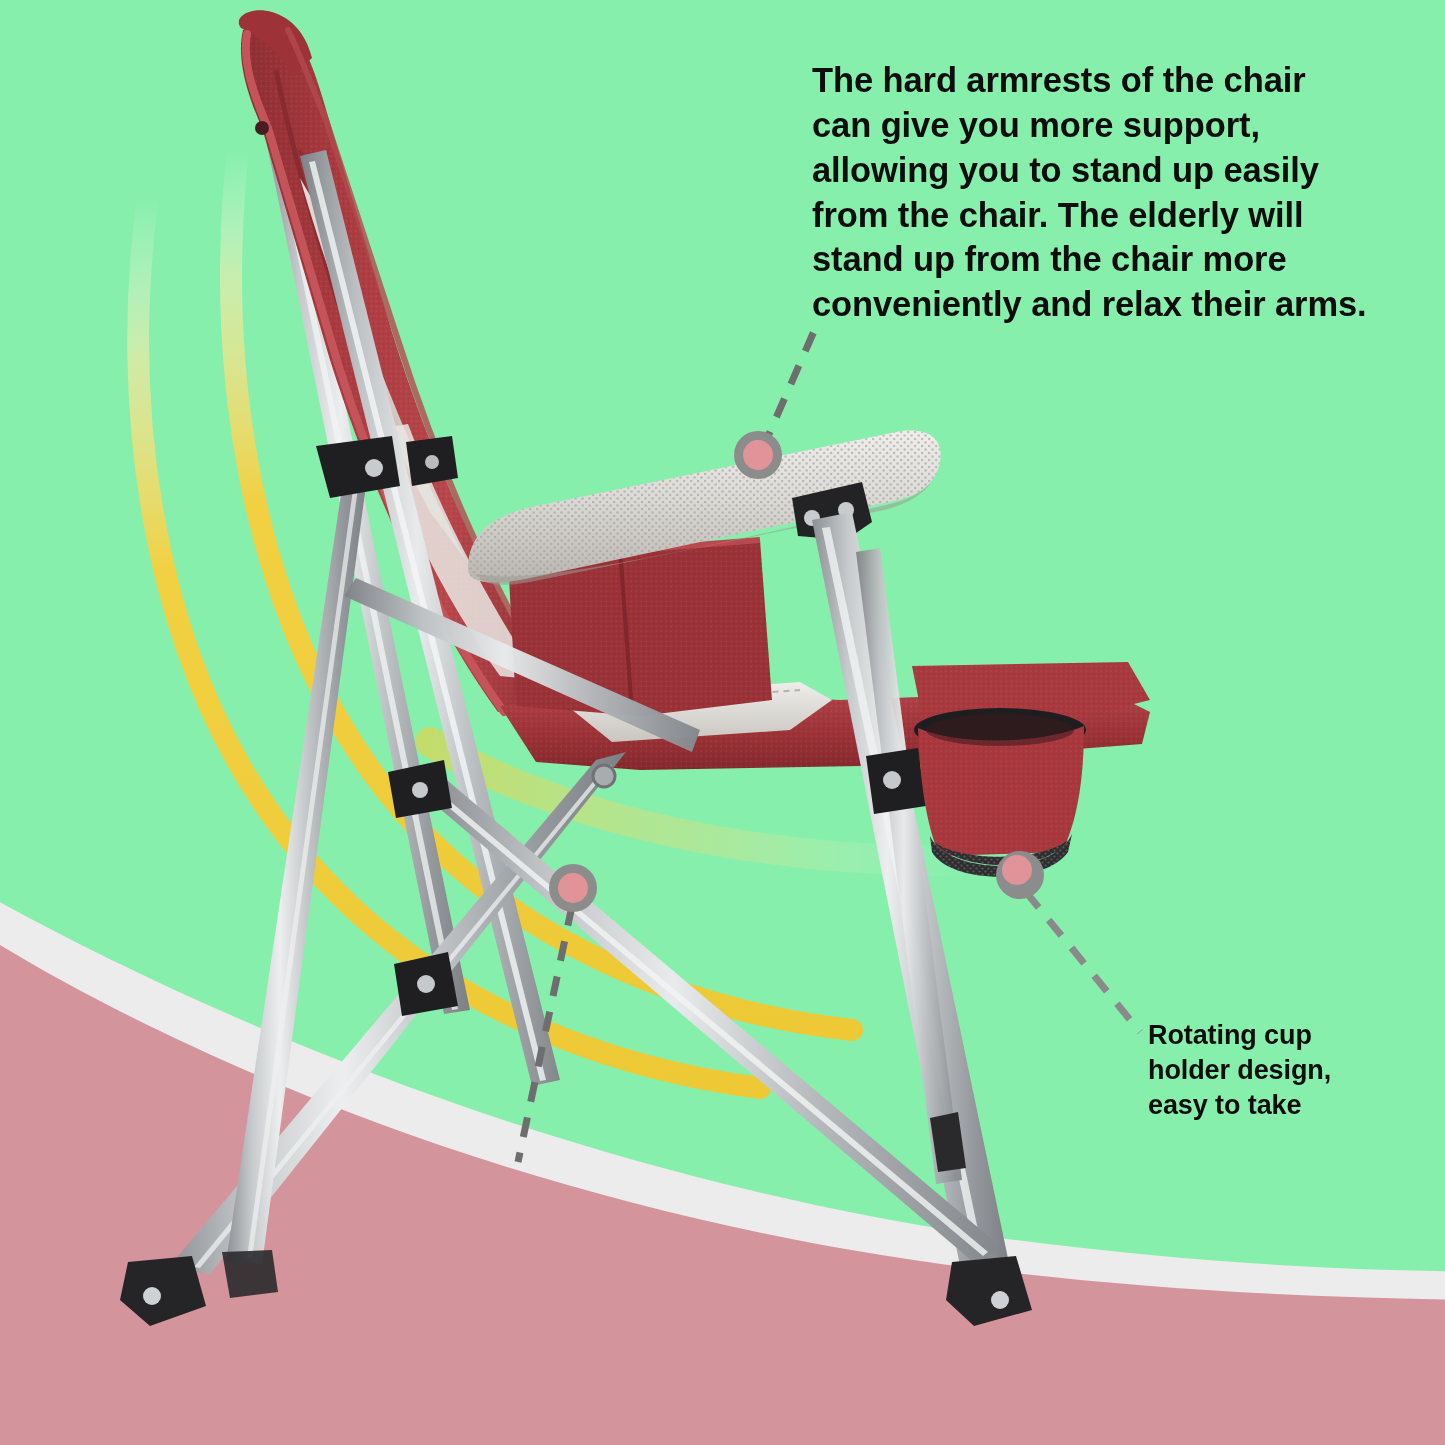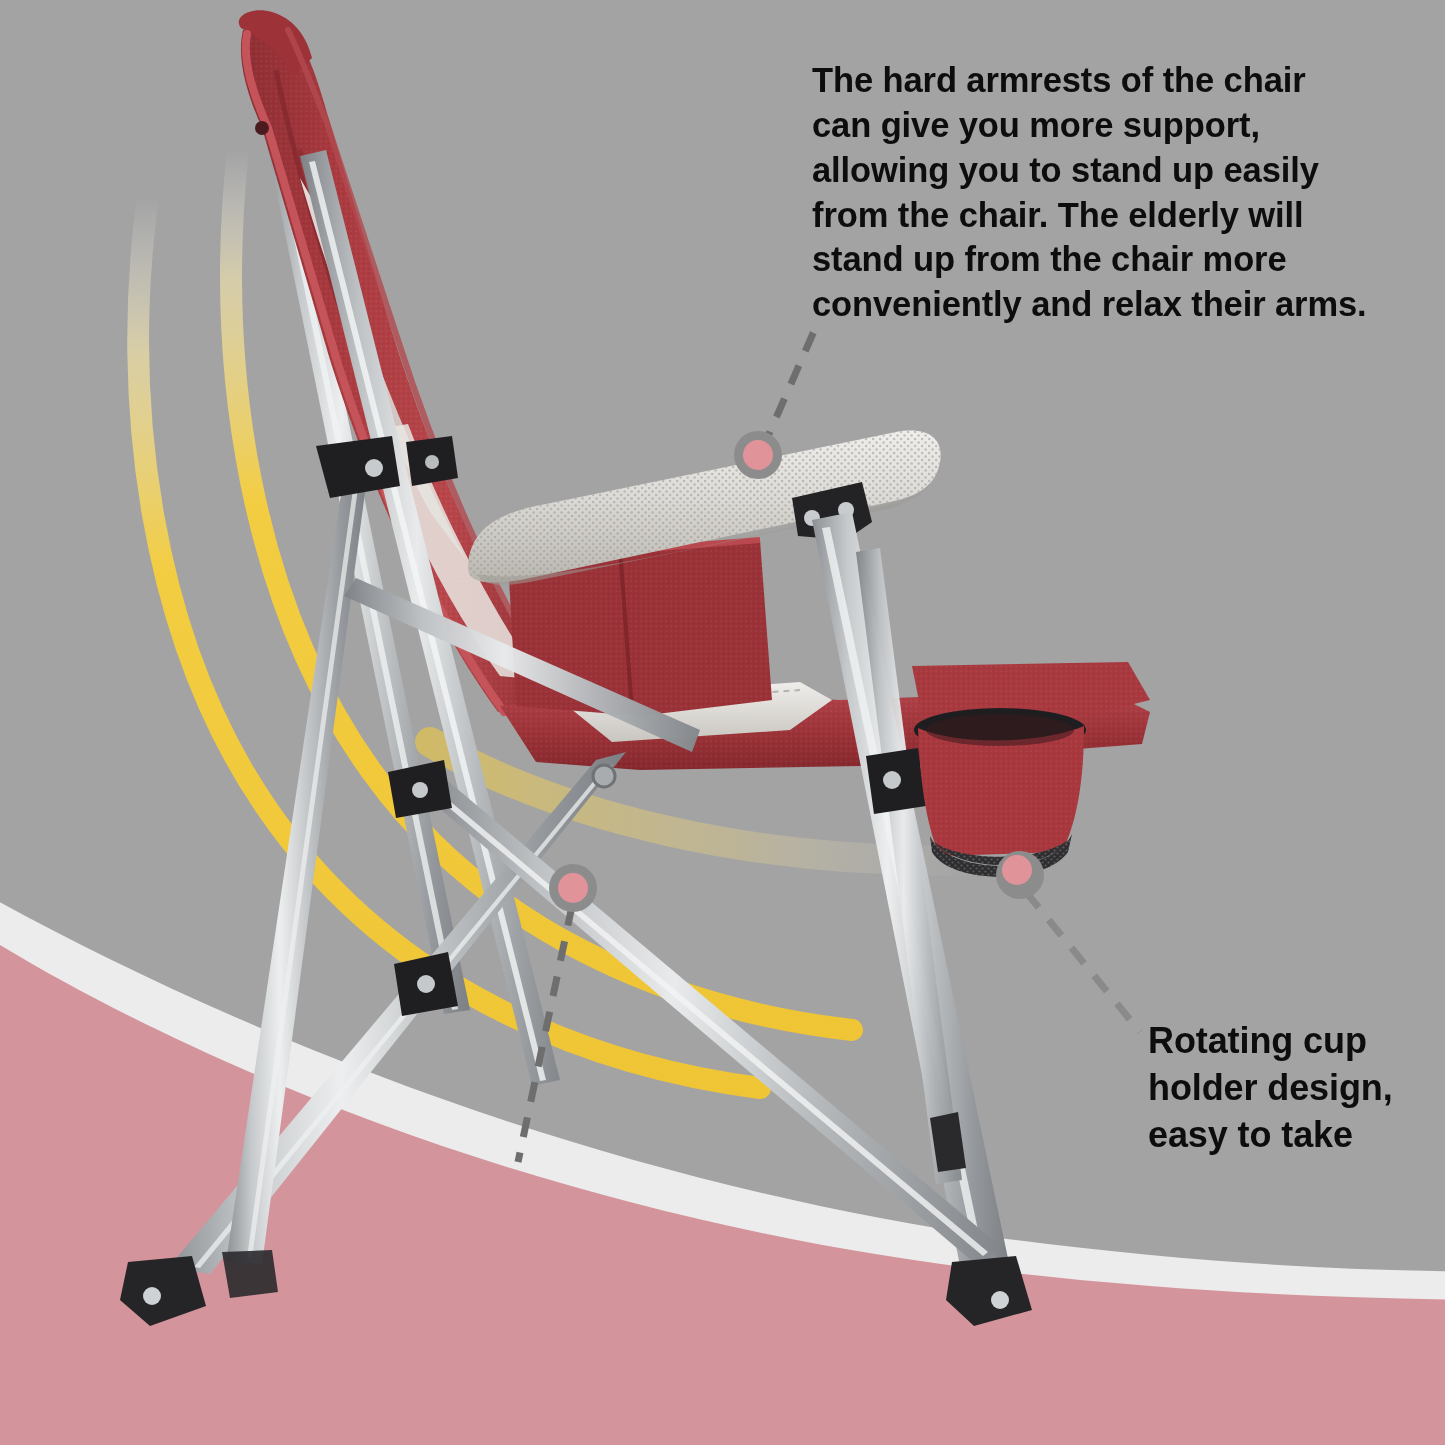--- a/index.html
+++ b/index.html
@@ -1,32 +1,32 @@
 <!DOCTYPE html>
 <html><head>
 <meta charset="utf-8">
 <style>
   html,body{margin:0;padding:0;background:#fff;}
   #stage{
     position:relative;width:1445px;height:1445px;overflow:hidden;
-    background:#a3a3a3;
+    background:#86efac;
     font-family:"Liberation Sans","DejaVu Sans",sans-serif;
   }
   #stage svg.layer{position:absolute;left:0;top:0;width:1445px;height:1445px;}
   .callout{
     position:absolute;
     color:#0d0d0d;
     font-weight:700;
     line-height:1.30;
     letter-spacing:-0.1px;
     white-space:pre-line;
     -webkit-font-smoothing:antialiased;
   }
   #callout-armrest{left:812px;top:58px;width:566px;font-size:34.5px;}
-  #callout-cup{left:1148px;top:1018px;width:260px;font-size:36px;}
+  #callout-cup{left:1148px;top:1018px;width:260px;font-size:27px;}
   #callout-backrest{left:300px;top:1152px;width:630px;font-size:34.5px;}
 </style>
 </head>
 <body>
 
 <div id="stage">
 
   <svg class="layer" viewBox="0 0 1445 1445">
     <defs>
       <linearGradient id="arcFade" x1="0" y1="0" x2="0" y2="1">

